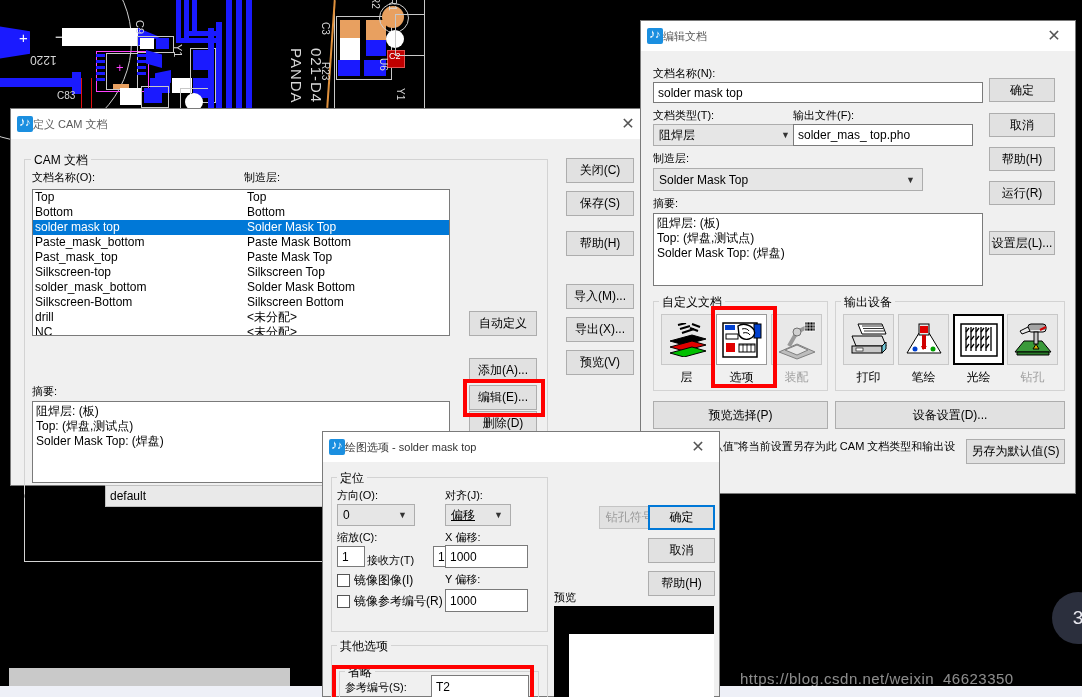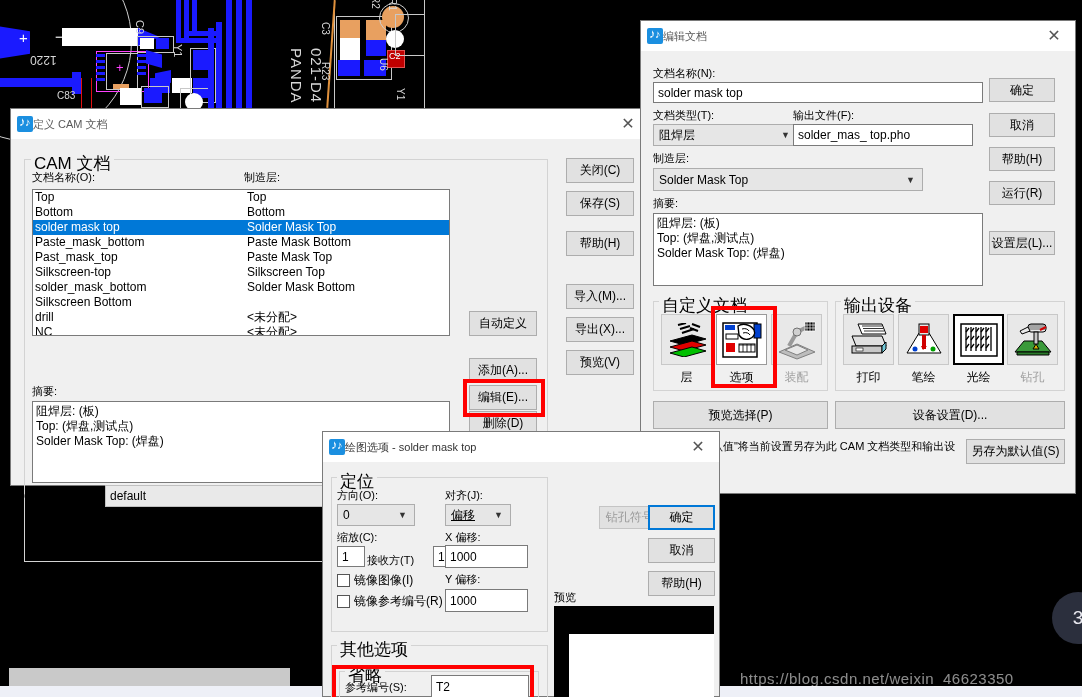--- a/index.html
+++ b/index.html
@@ -22,21 +22,21 @@
   #pcb .orangewire{position:absolute;background:#e0903c;}
 
   
   .dlg{position:absolute;background:#f0f0f0;border:1px solid #7a7a7a;box-sizing:border-box;}
   .dlg-tb{height:30px;background:#fff;display:flex;align-items:center;padding:0 6px;box-sizing:border-box;}
   .dlg-title{font-size:11px;color:#5a5a5a;flex:1 1 auto;white-space:nowrap;overflow:hidden;}
   .dlg-close{width:30px;height:26px;display:flex;align-items:center;justify-content:center;color:#555;font-size:16px;line-height:1;cursor:default;}
   .dlg-body{position:relative;}
 
   .grp{position:absolute;border:1px solid #d3d3d3;box-sizing:border-box;}
-  .grp-lbl{position:absolute;background:#f0f0f0;padding:0 3px;font-size:17px;}
+  .grp-lbl{position:absolute;background:#f0f0f0;padding:0 3px;font-size:12px;}
   .lbl{position:absolute;font-size:11px;white-space:nowrap;}
   .btn{position:absolute;background:#e1e1e1;border:1px solid #adadad;box-sizing:border-box;
        display:flex;align-items:center;justify-content:center;font-size:12px;white-space:nowrap;cursor:default;}
   .btn.def{border:2px solid #0078d7;background:#e1e1e1;}
   .btn.dis{color:#9a9a9a;margin-left:44px;}
   .txt{position:absolute;background:#fff;border:1px solid #7a7a7a;box-sizing:border-box;
        display:flex;align-items:center;padding-left:4px;font-size:12px;white-space:nowrap;overflow:hidden;}
   .txt.ro{background:#e9e9e9;}
   .sel{position:absolute;background:#e6e6e6;border:1px solid #adadad;box-sizing:border-box;
        display:flex;align-items:center;padding-left:5px;font-size:12px;white-space:nowrap;}
@@ -191,20 +191,21 @@
         </div>
         <div class="lrow">
           <div class="c1">Silkscreen-top</div>
           <div class="c2">Silkscreen Top</div>
         </div>
         <div class="lrow">
           <div class="c1">solder_mask_bottom</div>
           <div class="c2">Solder Mask Bottom</div>
         </div>
         <div class="lrow">
+          <div class="c1">Silkscreen-Bottom</div>
           <div class="c2">Silkscreen Bottom</div>
         </div>
         <div class="lrow">
           <div class="c1">drill</div>
           <div class="c2">&lt;未分配&gt;</div>
         </div>
         <div class="lrow">
           <div class="c1">NC</div>
           <div class="c2">&lt;未分配&gt;</div>
         </div>

